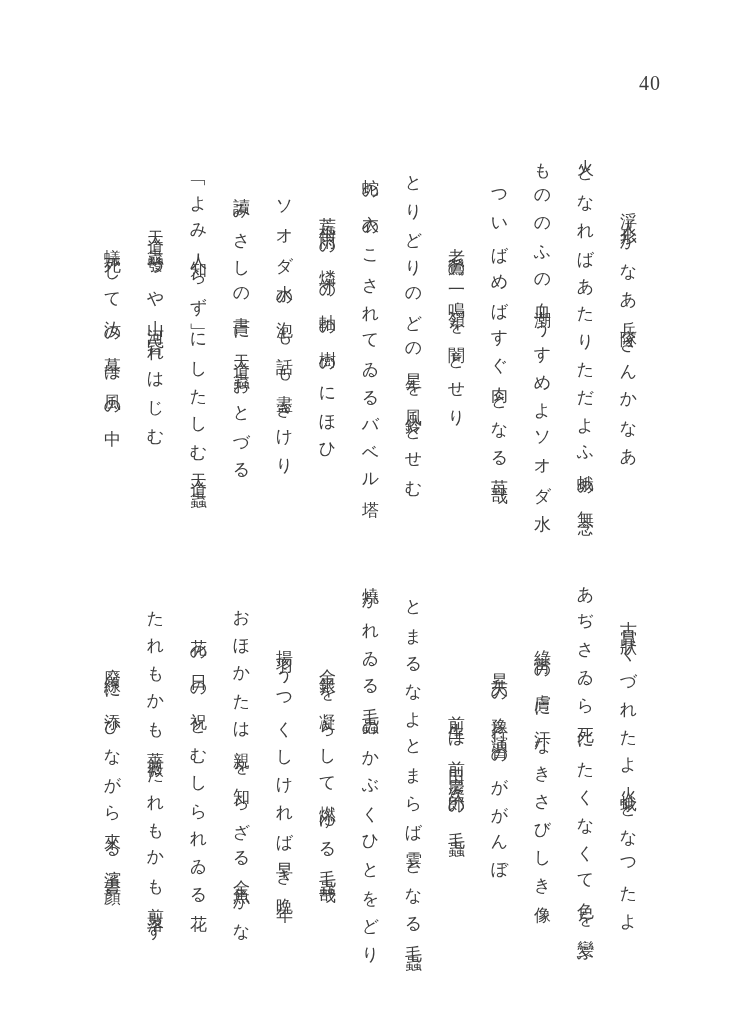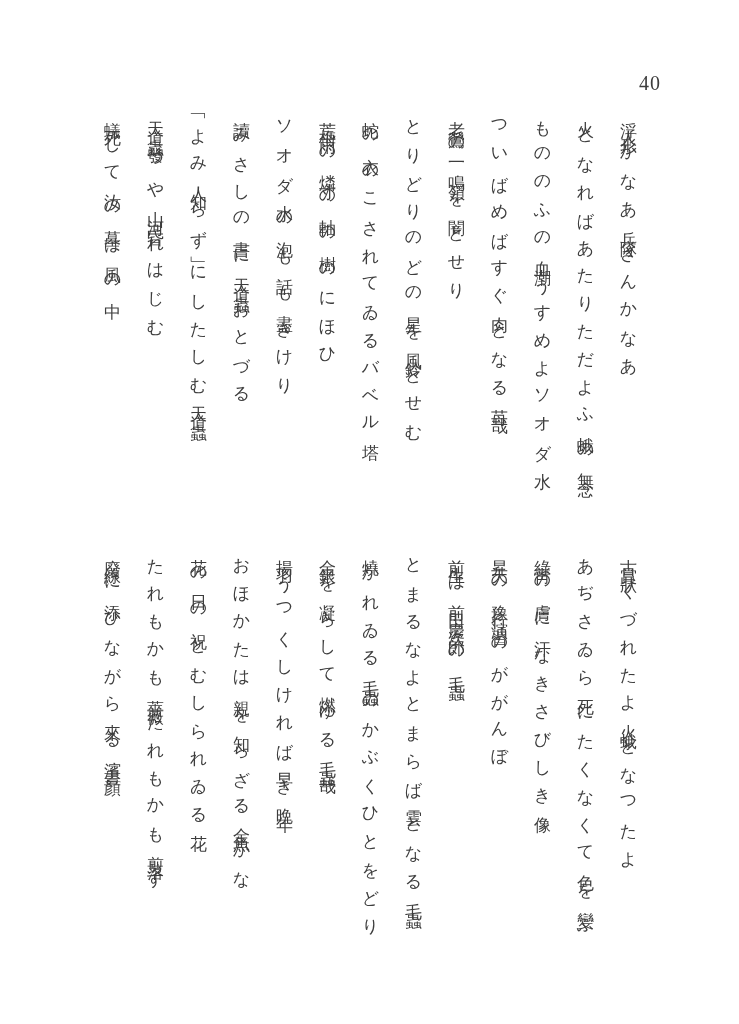--- a/index.html
+++ b/index.html
@@ -11,20 +11,21 @@
     height: 1024px;
     background: #ffffff;
     position: relative;
     font-family: "Liberation Serif", "DejaVu Serif", serif;
     overflow: hidden;
   }
   .page {
     position: absolute;
     inset: 0;
     background: #ffffff;
+    text-align: center;
   }
   .page-number {
     position: absolute;
     top: 72px;
     right: 78px;
     font-size: 20px;
     color: #3d3d3d;
     letter-spacing: 1px;
   }
   .poem-section {

